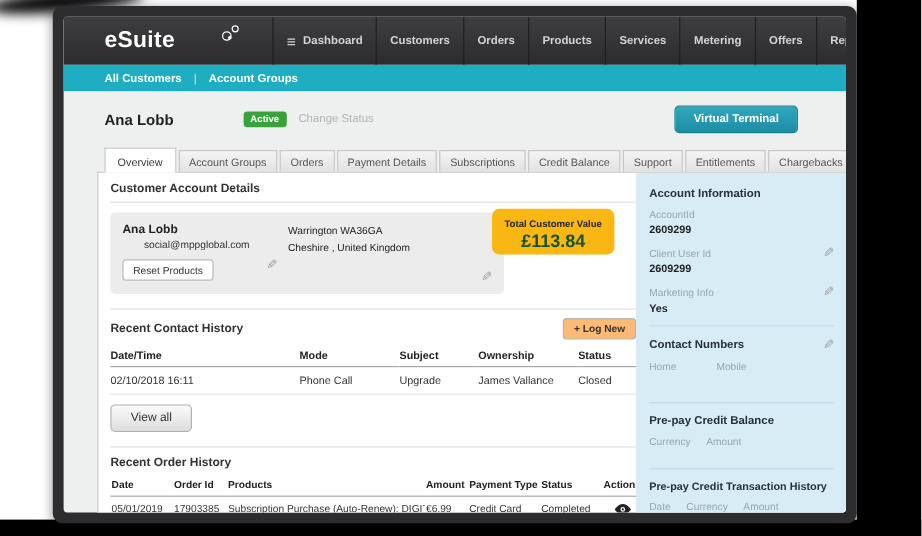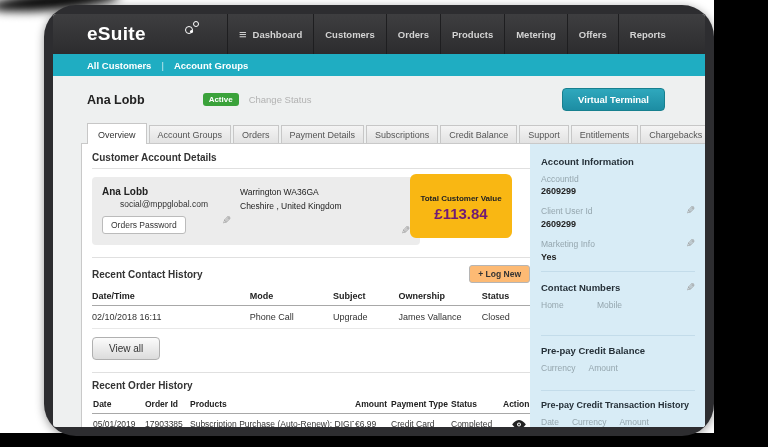--- a/index.html
+++ b/index.html
@@ -1,21 +1,21 @@
 <!DOCTYPE html>
 <html><head>
 <meta charset="utf-8">
 <style>
   html,body{margin:0;padding:0;}
   body{width:768px;height:447px;font-family:"Liberation Sans",sans-serif;background:#fff;overflow:hidden;}
   .canvas{position:relative;width:768px;height:447px;background:#fff;overflow:hidden;}
   .bg-black-right{position:absolute;top:0;right:0;width:54px;height:100%;background:#000;}
   .bg-black-bottom{position:absolute;left:0;bottom:0;width:100%;height:14px;background:#000;}
   .smudge{position:absolute;left:-10px;top:-8px;width:130px;height:18px;background:#0a0a0a;border-radius:50%;filter:blur(5px);transform:rotate(-5deg);}
-  .frame{position:absolute;left:44px;top:5px;width:670px;height:431px;background:#2d2d30;border-radius:32px;box-shadow:0 2px 10px rgba(0,0,0,.4);}
+  .frame{position:absolute;left:44px;top:5px;width:670px;height:431px;background:#2d2d30;border-radius:8px;box-shadow:0 2px 10px rgba(0,0,0,.4);}
   .screen{position:absolute;left:9px;top:9px;width:652px;height:413px;background:#eef0f0;overflow:hidden;border-radius:3px;}
 
   
   .app-header{height:40px;background:linear-gradient(#3e3e40,#2c2c2e);display:flex;align-items:stretch;color:#d8d8d8;}
   .logo-wrap{width:140px;display:flex;align-items:center;padding-left:34px;position:relative;flex:none;}
   .logo-text{font-size:19px;font-weight:bold;color:#fff;letter-spacing:.3px;}
   .bubbles i{position:absolute;border-radius:50%;display:block;}
   .b1{width:6px;height:6px;border:1px solid #fff;left:132px;top:12px;}
   .b2{width:4px;height:4px;border:1px solid #fff;left:140px;top:7px;}
   .b3{width:3px;height:3px;background:#fff;left:137px;top:16px;}
@@ -46,23 +46,23 @@
   .section-title{font-size:10px;font-weight:bold;color:#333;padding-bottom:5px;border-bottom:1px solid #e0e0e0;}
   .details-box{margin-top:8px;width:308px;background:#ececec;border-radius:4px;padding:9px 10px;display:flex;position:relative;height:50px;}
   .db-col1{width:106px;}
   .db-name{font-size:10px;font-weight:bold;color:#222;}
   .db-email{font-size:8.5px;margin-top:2px;color:#333;text-align:right;}
   .reset-btn{margin-top:7px;background:#fff;border:1px solid #bbb;border-radius:3px;font-size:8.5px;padding:3px 8px;color:#333;display:inline-block;cursor:pointer;}
   .pencil{color:#9a9a9a;font-size:11px;transform:scaleX(-1);display:inline-block;cursor:pointer;}
   .db-pencil1{position:absolute;left:130px;bottom:18px;}
   .db-col2{margin-left:32px;font-size:8.5px;line-height:1.6;color:#222;}
   .db-pencil2{position:absolute;right:10px;bottom:8px;}
-  .total-box{position:absolute;left:318px;top:22px;width:102px;height:64px;background:#f9b713;border-radius:6px;text-align:center;padding-top:20px;box-sizing:border-box;}
+  .total-box{position:absolute;left:318px;top:22px;width:102px;height:38px;background:#f9b713;border-radius:6px;text-align:center;padding-top:8px;box-sizing:border-box;}
   .tv-label{font-size:8px;font-weight:bold;color:#222;}
-  .tv-amount{font-size:15px;font-weight:bold;color:#701a75;margin-top:2px;}
+  .tv-amount{font-size:15px;font-weight:bold;color:#14532d;margin-top:2px;}
 
   .section-sep{border-top:1px solid #e0e0e0;margin-top:12px;}
   .hist-header{display:flex;justify-content:space-between;align-items:center;padding-top:7px;}
   .hist-title{font-size:10px;font-weight:bold;color:#333;}
   .log-new-btn{background:#fdba74;border:1px solid #b5b5b5;border-radius:3px;font-size:8.5px;font-weight:bold;padding:3px 8px;color:#333;cursor:pointer;}
   table{border-collapse:collapse;width:100%;}
   .contact-table{margin-top:4px;font-size:9px;}
   .contact-table th{text-align:left;font-weight:bold;color:#222;padding:4px 0;border-bottom:1px solid #a8a8a8;font-size:9px;}
   .contact-table td{padding:6px 0;border-bottom:1px solid #e8e8e8;color:#333;}
   .link{color:#4e81a8;cursor:pointer;}
@@ -114,20 +114,23 @@
           <div class="nav-item">
               <span>Customers</span>
             </div>
           <div class="nav-item">
               <span>Orders</span>
             </div>
           <div class="nav-item">
               <span>Products</span>
             </div>
           <div class="nav-item">
+              <span>Services</span>
+            </div>
+          <div class="nav-item">
               <span>Metering</span>
             </div>
           <div class="nav-item">
               <span>Offers</span>
             </div>
           <div class="nav-item">
               <span>Reports</span>
             </div>
 
         </div>
@@ -161,21 +164,21 @@
 
       <div class="card">
 
         <div class="left-pane">
           <div class="section-title">Customer Account Details</div>
 
           <div class="details-box">
             <div class="db-col1">
               <div class="db-name">Ana Lobb</div>
               <div class="db-email">social@mppglobal.com</div>
-              <span class="reset-btn">Orders Password</span>
+              <span class="reset-btn">Reset Products</span>
             </div>
             <span class="pencil db-pencil1">✎</span>
             <div class="db-col2">
               <div>Warrington WA36GA</div>
               <div>Cheshire , United Kingdom</div>
             </div>
             <span class="pencil db-pencil2">✎</span>
           </div>
 
           <div class="total-box">

